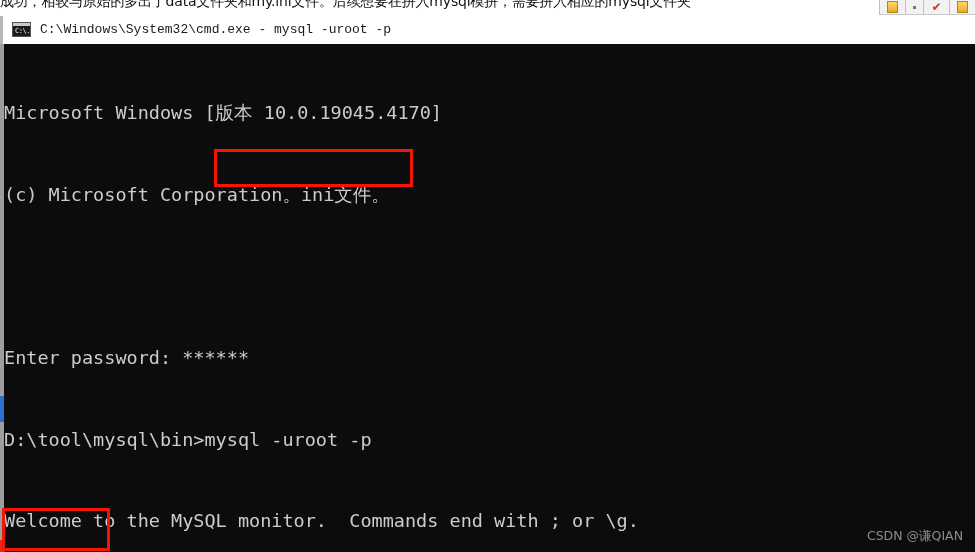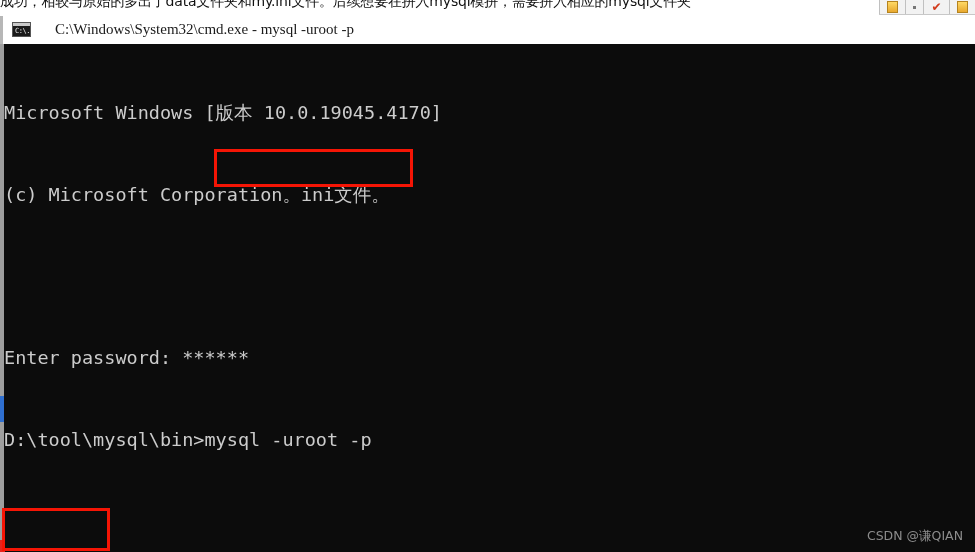--- a/index.html
+++ b/index.html
@@ -127,23 +127,23 @@
     position: absolute;
     left: 2px;
     top: 4px;
     font-family: "DejaVu Sans Mono", monospace;
     font-size: 7px;
     line-height: 8px;
     color: #e8e8e8;
     letter-spacing: -0.5px;
   }
   .title-text {
-    margin-left: 24px;
-    font-family: Liberation Serif, serif;
-    font-size: 15px;
+    margin-left: 9px;
+    font-family: Liberation Mono, monospace;
+    font-size: 13px;
     color: #1a1a1a;
     white-space: nowrap;
   }
 
   
   .console {
     position: absolute;
     left: 0;
     top: 28px;
     width: 975px;
@@ -270,20 +270,21 @@
       <div class="console-left-rail"></div>
       <div class="rail-blue"></div>
       <div class="rail-red"></div>
 
       <div class="lines">
         <div class="line">Microsoft Windows [版本 10.0.19045.4170]</div>
         <div class="line">(c) Microsoft Corporation。ini文件。</div>
         <div class="line blank"></div>
         <div class="line">Enter password: ******</div>
         <div class="line">D:\tool\mysql\bin&gt;mysql -uroot -p</div>
+        <div class="line">Welcome to the MySQL monitor.  Commands end with ; or \g.</div>
         
         
         
         
         
         
         
         
         
         

